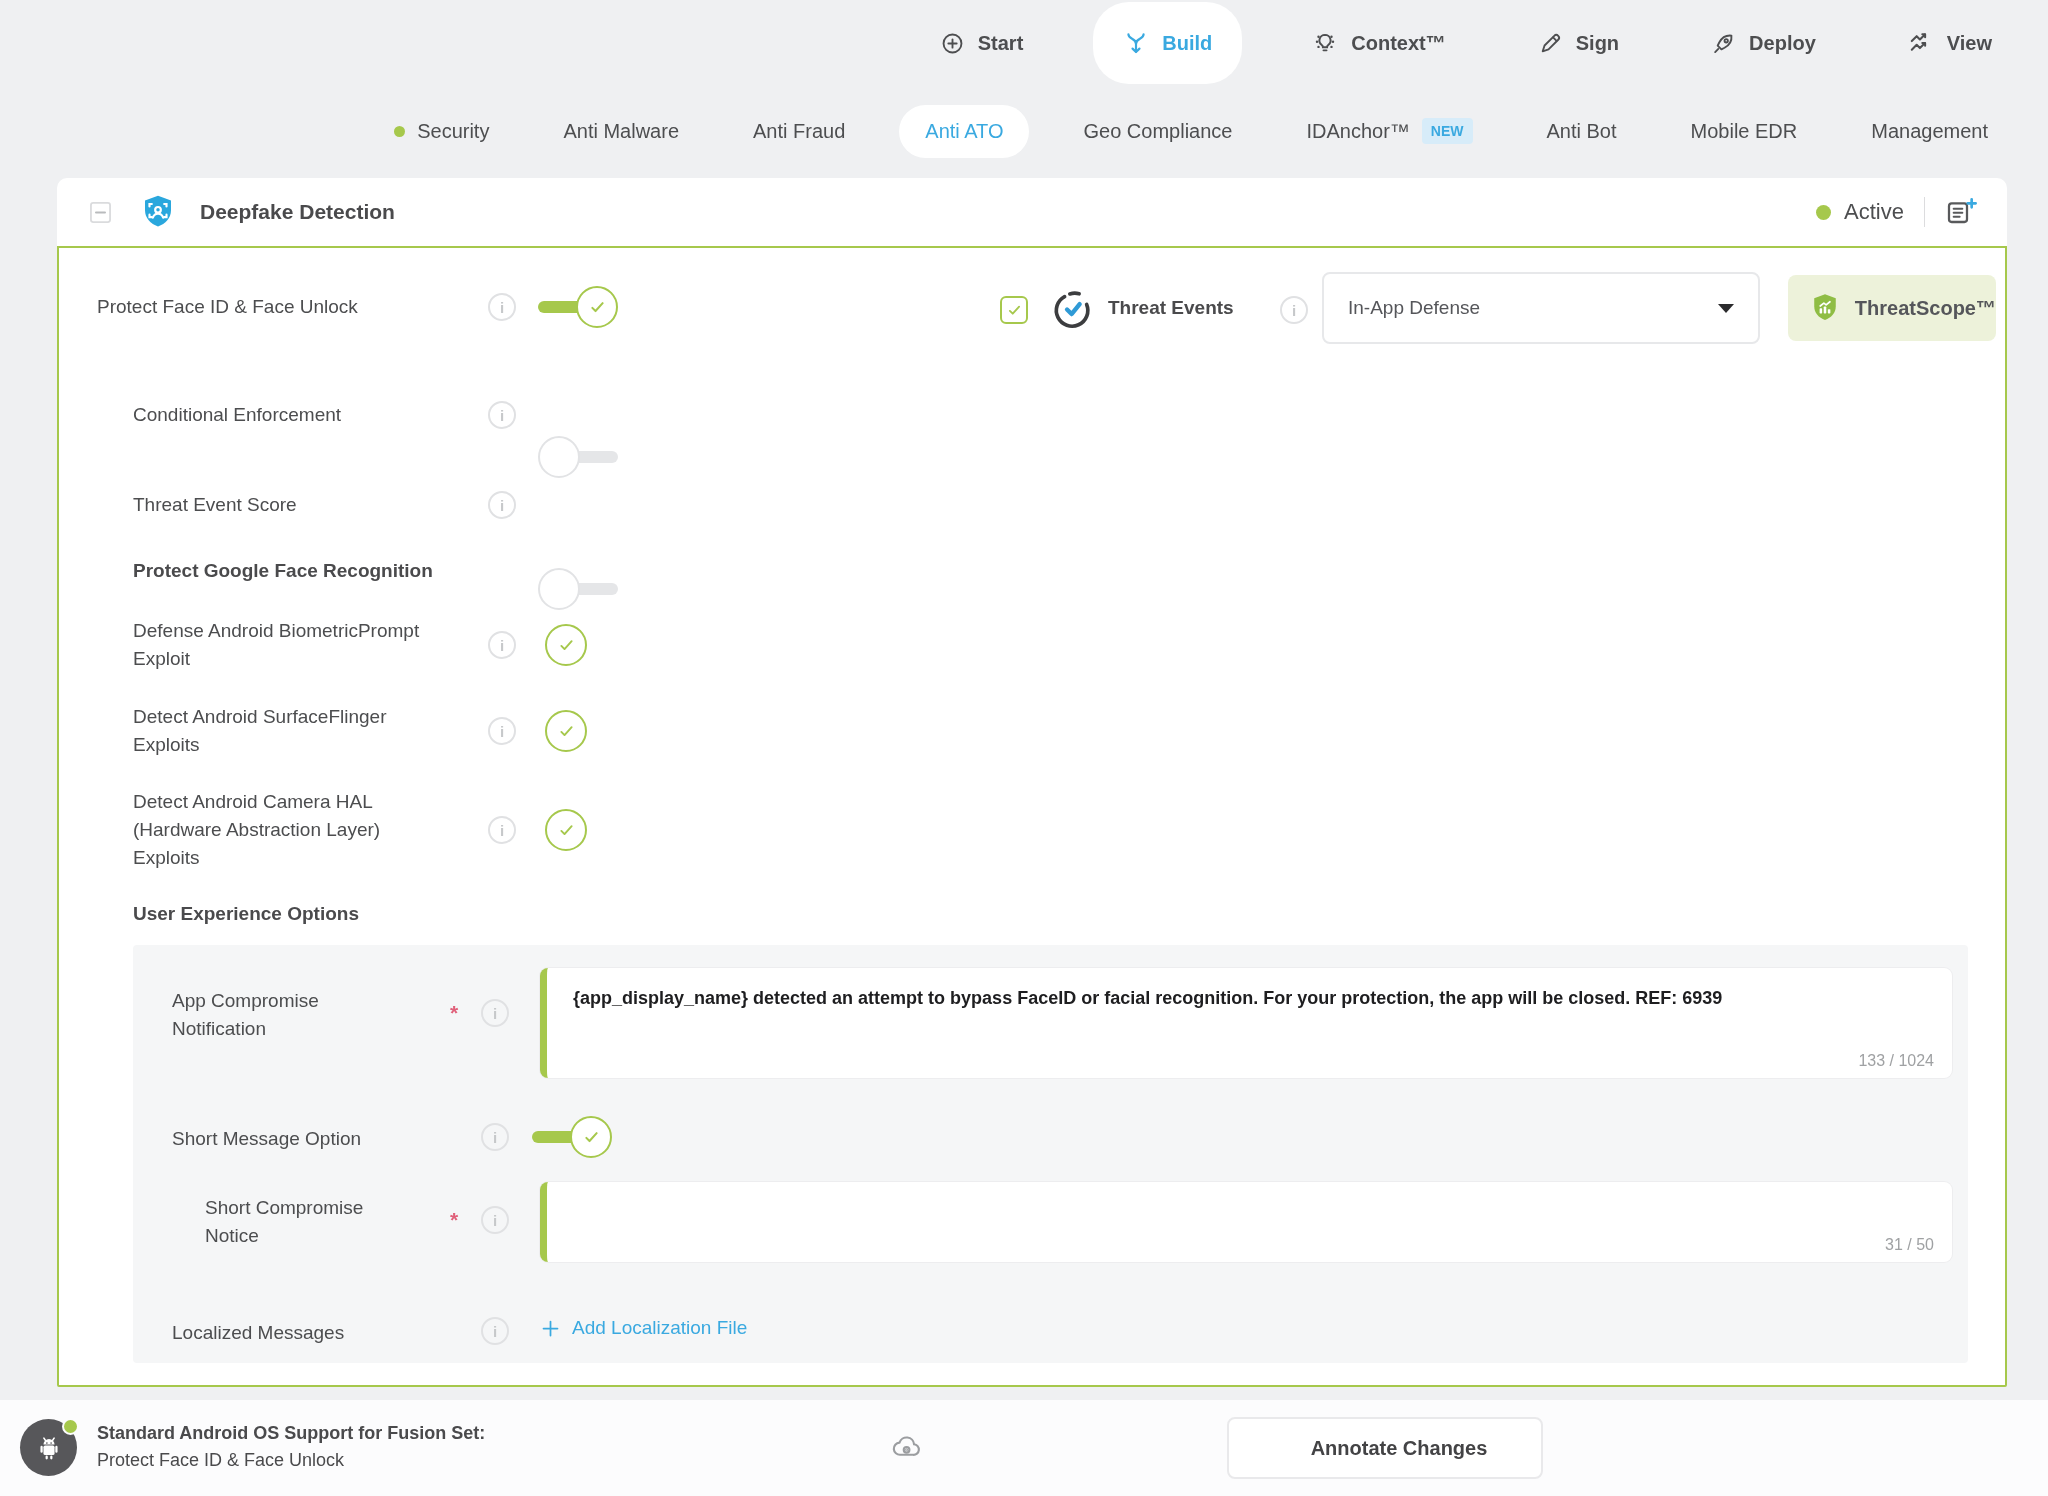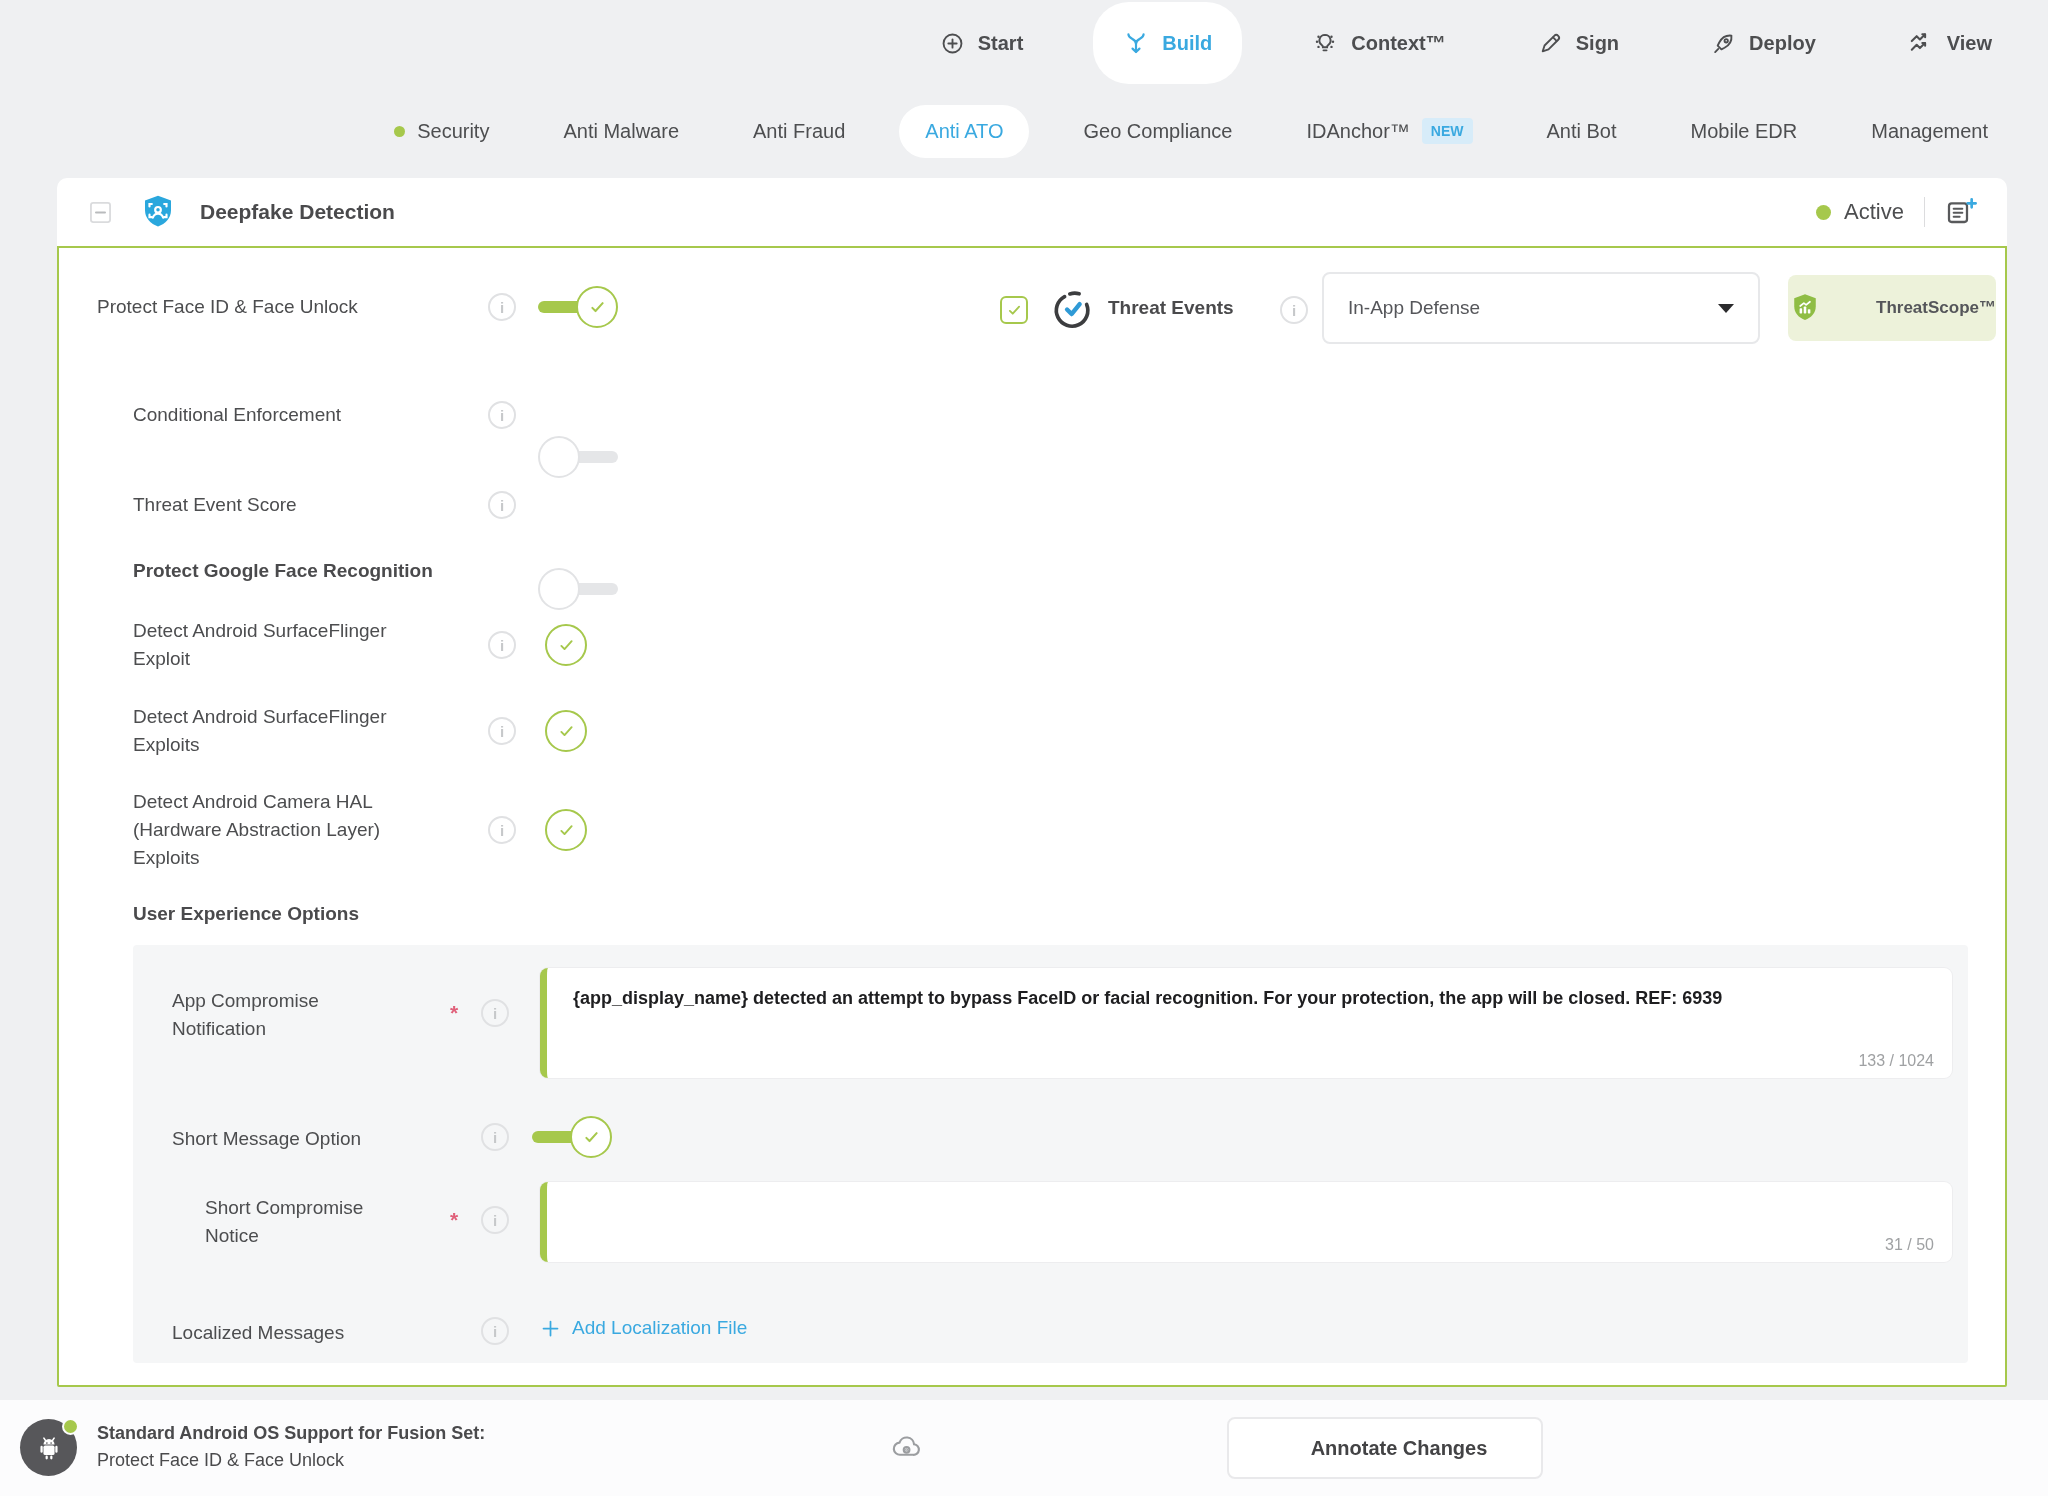--- a/index.html
+++ b/index.html
@@ -62,23 +62,23 @@
   .ckc { width:42px; height:42px; border:2.5px solid #a6c84c; border-radius:50%;
          color:#a6c84c; display:flex; align-items:center; justify-content:center; cursor:pointer; }
   .ckbox { width:28px; height:28px; border:2px solid #a6c84c; border-radius:6px;
            color:#a6c84c; display:flex; align-items:center; justify-content:center; cursor:pointer; }
 
   .dropdown { display:flex; align-items:center; width:438px; height:72px; background:#fff;
               border:2px solid #e7e8ea; border-radius:8px; padding:0 24px;
               font-size:19px; color:#55565a; cursor:pointer; }
   .caret-down { margin-left:auto; width:0; height:0; border-left:8px solid transparent;
                 border-right:8px solid transparent; border-top:9px solid #2b2b2d; }
-  .threatscope-btn { display:flex; align-items:center; justify-content:space-between; gap:13px;
+  .threatscope-btn { display:flex; align-items:center; justify-content:flex-end; gap:13px;
               width:208px; height:66px; background:#edf2da; border-radius:8px;
-              font-size:17px; font-weight:700; color:#55565a; cursor:pointer; }
+              font-size:20px; font-weight:700; color:#55565a; cursor:pointer; }
 
   .subpanel { background:#f5f6f7; border-radius:4px; }
   .req { color:#e0607a; font-size:21px; font-weight:700; }
   .field { background:#fff; border-radius:8px; border-left:7px solid #a6c84c;
            box-shadow:0 0 0 1px #ededef; position:absolute; cursor:text; }
   .field .ftext { position:absolute; top:20px; left:26px; right:26px;
                   font-size:18px; font-weight:700; color:#1e1e20; }
   .field .counter { position:absolute; right:18px; bottom:8px; font-size:16px; color:#9fa1a3; }
   .link { display:flex; align-items:center; gap:11px; font-size:19px; color:#3aa9e0; cursor:pointer; }
 
@@ -287,21 +287,21 @@
 
       <div class="abs lbl" style="left:74px;top:243px">Threat Event Score</div>
       <div class="abs info" style="left:429px;top:243px">i</div>
       <div class="abs tg off" style="left:479px;top:236px">
         <span class="bar"></span>
         <span class="knob"></span>
       </div>
 
       <div class="abs lbl-b" style="left:74px;top:312px">Protect Google Face Recognition</div>
 
-      <div class="abs lbl" style="left:74px;top:369px;width:305px">Detect Android SurfaceFlinger Exploit</div>
+      <div class="abs lbl" style="left:74px;top:369px;width:305px">Defense Android BiometricPrompt Exploit</div>
       <div class="abs info" style="left:429px;top:383px">i</div>
       <div class="abs ckc" style="left:486px;top:376px">
         <svg width="19" height="19" viewBox="0 0 24 24" fill="none" stroke="currentColor" stroke-width="2.4" stroke-linecap="round" stroke-linejoin="round">
             <path d="M5.5 12.5l4 4 9-10"></path>
           </svg>
       </div>
 
       <div class="abs lbl" style="left:74px;top:455px;width:305px">Detect Android SurfaceFlinger Exploits</div>
       <div class="abs info" style="left:429px;top:469px">i</div>
       <div class="abs ckc" style="left:486px;top:462px">

